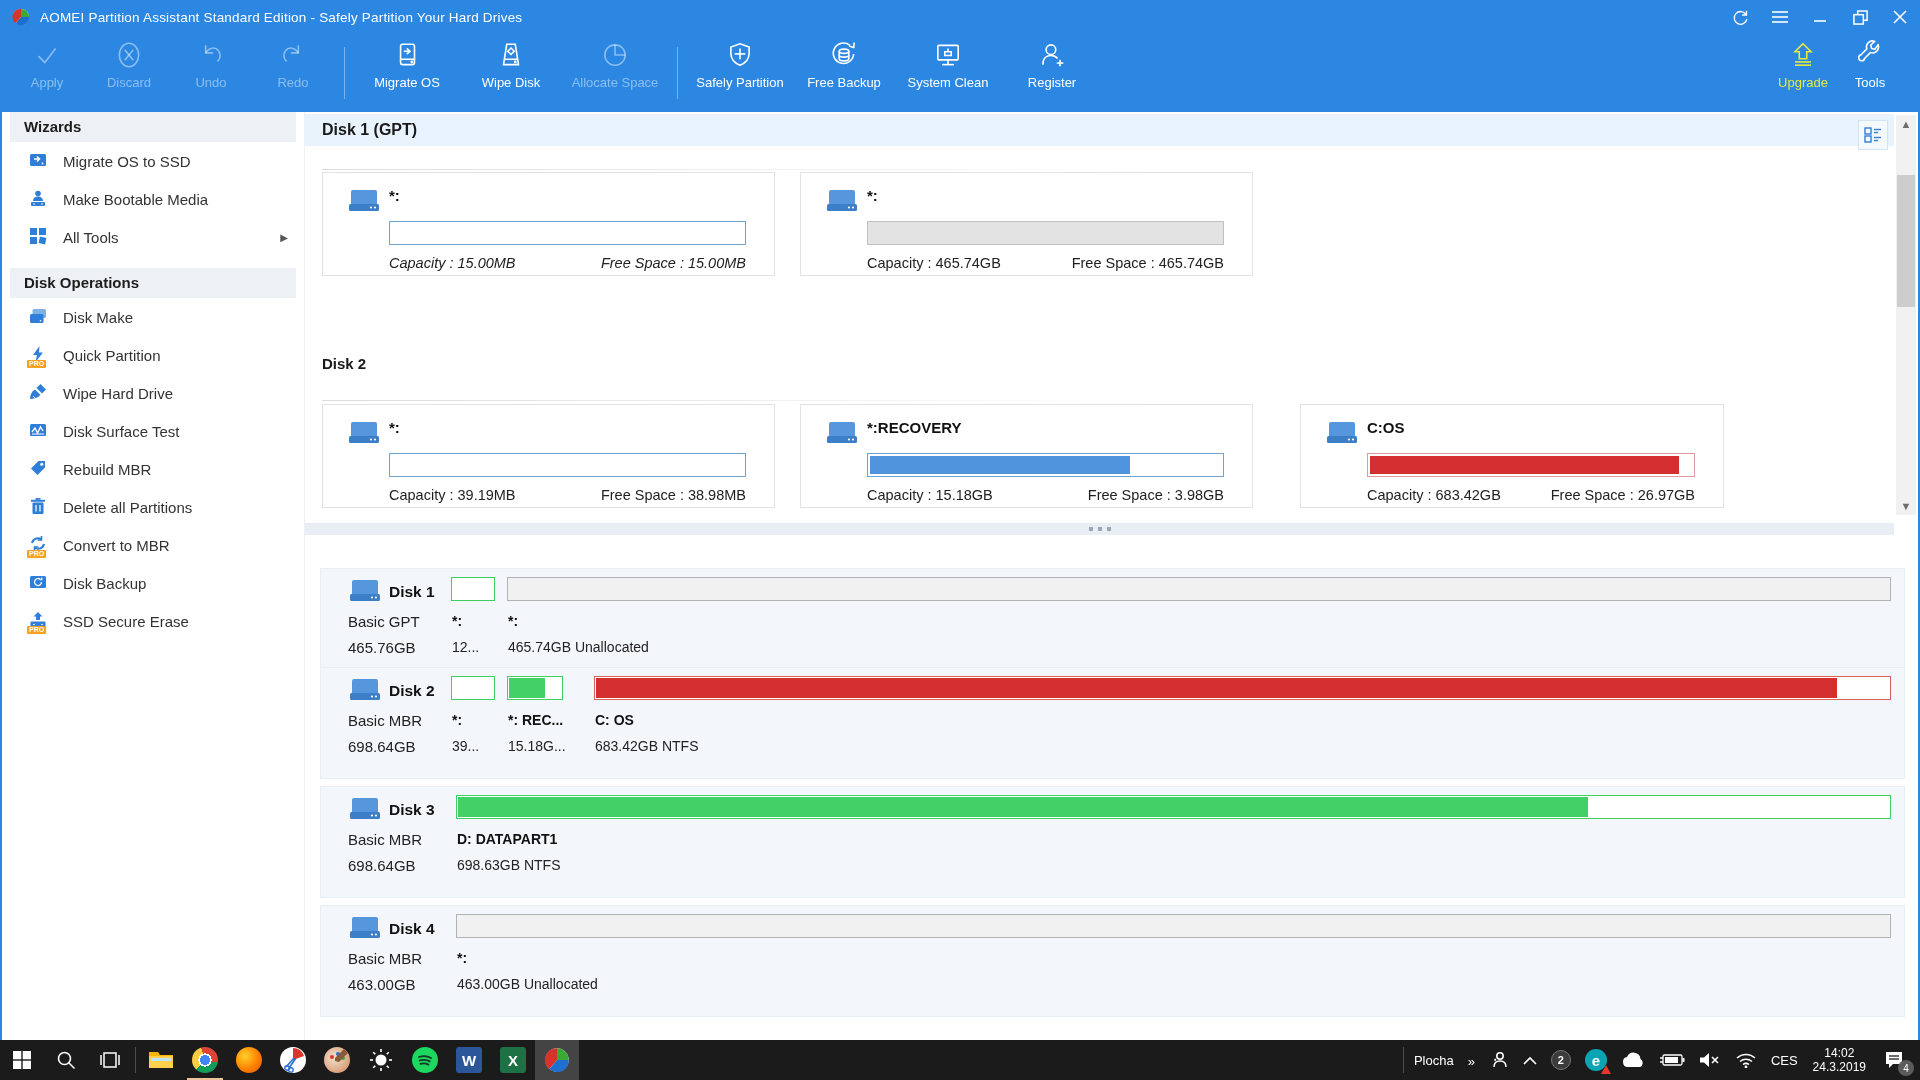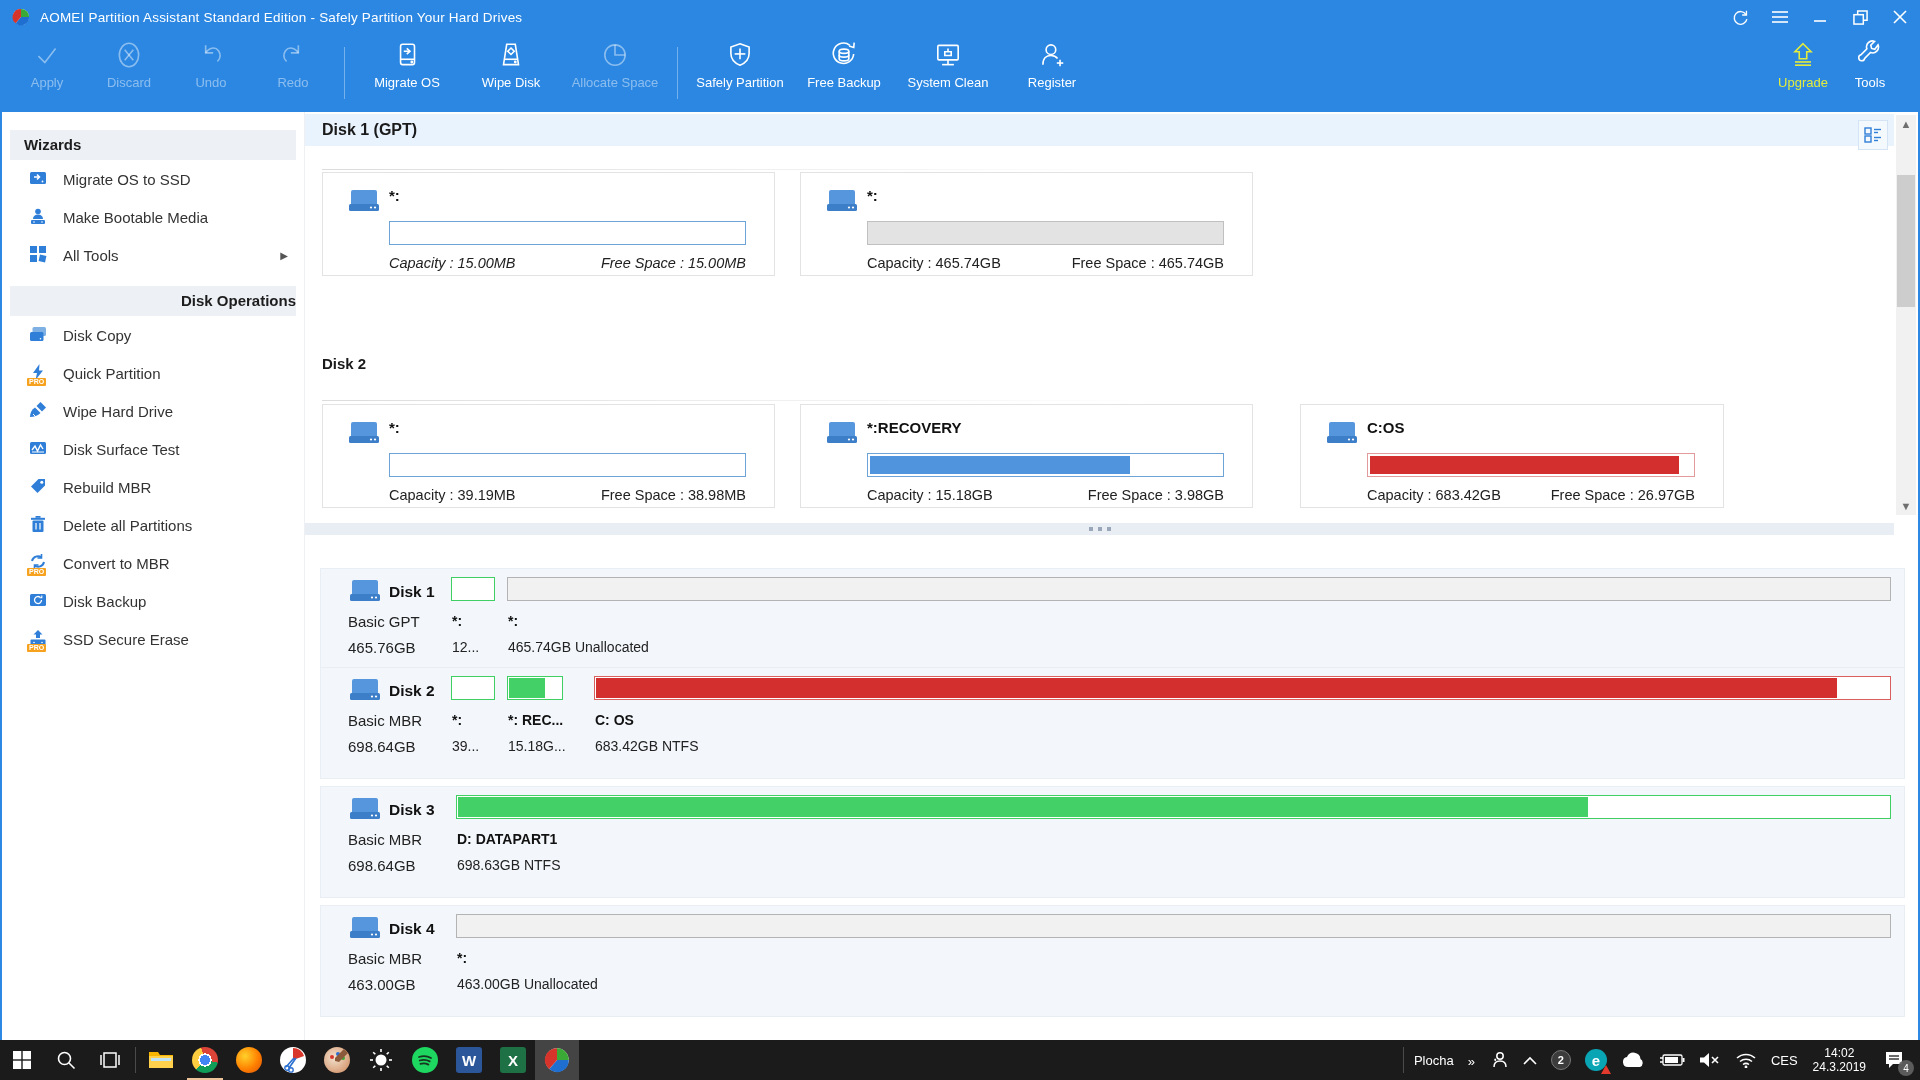--- a/index.html
+++ b/index.html
@@ -22,23 +22,23 @@
   .tbtn.disabled svg { stroke:rgba(255,255,255,.45); }
   .tb-sep { width:1px; height:52px; background:rgba(255,255,255,.35); margin:0 10px; }
   .tbtn.upgrade { margin-left:auto; color:#e3ec3c; width:70px; }
   .tbtn.upgrade svg { stroke:#e3ec3c; }
   .tbtn.tools-btn { width:64px; }
 
   
   .app-body { display:flex; height:928px; border-left:2px solid #2b87e2; border-right:2px solid #2b87e2; background:#fff; }
 
   
-  .sidebar { width:303px; background:#fff; padding-top:18px; flex-shrink:0; border-right:1px solid #eef0f3; }
+  .sidebar { width:303px; background:#fff; flex-shrink:0; border-right:1px solid #eef0f3; }
   .side-header { margin:0 8px; height:30px; line-height:30px; background:#edf0f4; font-weight:bold; font-size:15px; color:#1d1d1d; padding-left:14px; }
-  .side-header.second { margin-top:12px;text-align:right; }
+  .side-header.second { margin-top:12px; }
   .side-item { height:38px; display:flex; align-items:center; padding-left:27px; font-size:15px; color:#333; cursor:default; }
   .side-icon { width:20px; height:20px; margin-right:14px; position:relative; flex-shrink:0; }
   .side-icon svg { width:18px; height:18px; }
   .pro-badge { position:absolute; left:-2px; bottom:-3px; background:#f6a21e; color:#fff; font-size:7px; font-weight:bold; padding:0 2px; line-height:8px; border-radius:1px; }
   .side-arrow { margin-left:auto; margin-right:16px; color:#555; font-size:10px; }
 
   
   .content { position:relative; flex:1; background:#fff; }
   .panel-strip { position:absolute; left:0; top:2px; width:1589px; height:32px; background:#e9f3fd; display:flex; align-items:center; }
   .panel-strip span { font-weight:bold; font-size:16px; color:#1a1a1a; margin-left:17px; }
@@ -307,21 +307,21 @@
     <div class="side-header second">Disk Operations</div>
 
     <div class="side-item">
       <span class="side-icon">
         <svg viewBox="0 0 18 18">
             <rect x="3.5" y="2" width="13.5" height="9" rx="1.5" fill="#7fb0e4"></rect>
             <rect x="1" y="7" width="13.5" height="9" rx="1.5" fill="#2f7ed8"></rect>
             <circle cx="11.5" cy="13.8" r=".8" fill="#fff"></circle>
           </svg>
       </span>
-      <span>Disk Copy</span>
+      <span>Disk Make</span>
     </div>
     <div class="side-item">
       <span class="side-icon">
         <svg viewBox="0 0 18 18">
             <path d="M10.5 1 L4 10 h4 L6.5 17 L14 7.5 h-4 z" fill="#2f7ed8"></path>
           </svg>
         <span class="pro-badge">PRO</span>
       </span>
       <span>Quick Partition</span>
     </div>

